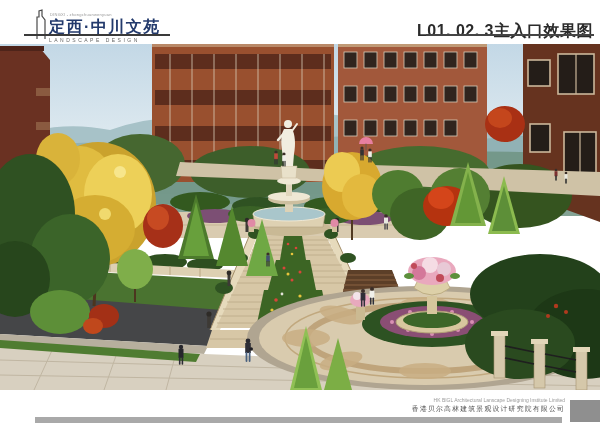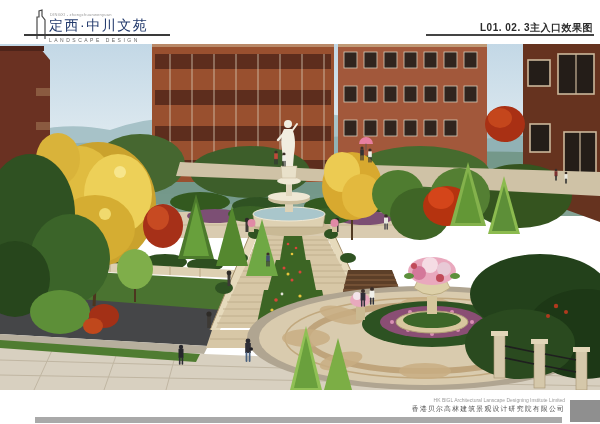--- a/index.html
+++ b/index.html
@@ -2,26 +2,26 @@
 <html style="--logo-navy: #233a6c; --rule-dark: #3a3a3a; --footer-bar-gray: #a9a9a9; --footer-block-gray: #8f8f8f;"><head>
 <meta charset="utf-8">
 <style>
   html,body{margin:0;padding:0;}
   body{width:600px;height:424px;position:relative;background:#fff;
        font-family:"Liberation Sans",sans-serif;overflow:hidden;}
   .abs{position:absolute;}
   .logo-tower{left:33px;top:9px;}
   .tagline{left:50px;top:12px;font-size:9px;color:#9a9a9a;letter-spacing:.5px;
            transform:scale(.45);transform-origin:0 0;white-space:nowrap;}
-  .cn-title{left:49px;top:17px;font-size:14px;font-weight:normal;color:var(--logo-navy,#233a6c);
+  .cn-title{left:49px;top:17px;font-size:16px;font-weight:bold;color:var(--logo-navy,#233a6c);
             letter-spacing:1.5px;white-space:nowrap;}
   .logo-rule{left:24px;top:34px;width:146px;height:2px;background:var(--rule-dark,#3a3a3a);}
   .en-sub{left:49px;top:37px;font-size:10px;color:#666;letter-spacing:5px;
           transform:scale(.5);transform-origin:0 0;white-space:nowrap;}
-  .sheet-title{right:7px;top:21px;font-size:10px;font-weight:bold;color:#2b2b2b;
+  .sheet-title{right:7px;top:21px;font-size:16px;font-weight:bold;color:#2b2b2b;
                letter-spacing:.5px;white-space:nowrap;}
   .sheet-rule{right:6px;top:34px;width:168px;height:1.5px;background:#444;}
   .rendering{left:0;top:44px;width:600px;height:346px;}
   .co-en{right:35px;top:397px;font-size:10px;color:#9b9b9b;white-space:nowrap;
          transform:scale(.5);transform-origin:100% 0;}
   .co-cn{right:35px;top:404px;font-size:11px;color:#4e4e4e;letter-spacing:2px;white-space:nowrap;
          transform:scale(.62);transform-origin:100% 0;}
   .foot-bar{left:35px;top:417px;width:527px;height:6px;background:var(--footer-bar-gray,#a9a9a9);}
   .foot-block{left:570px;top:400px;width:30px;height:22px;background:var(--footer-block-gray,#8f8f8f);}
 </style>

